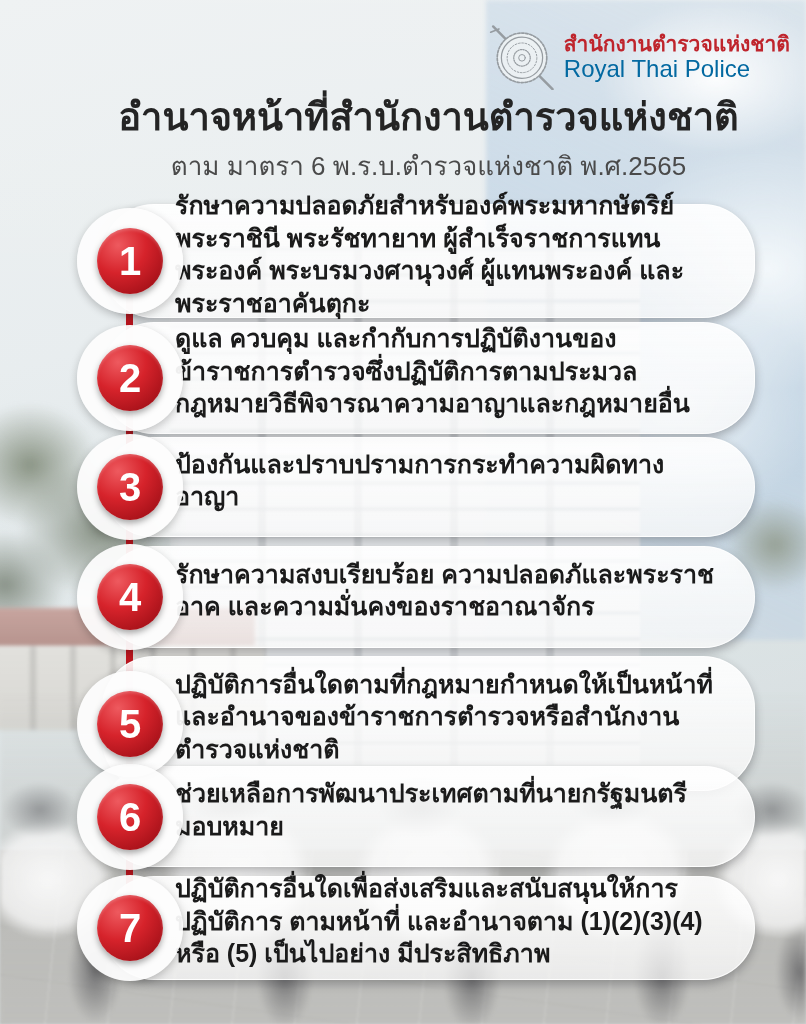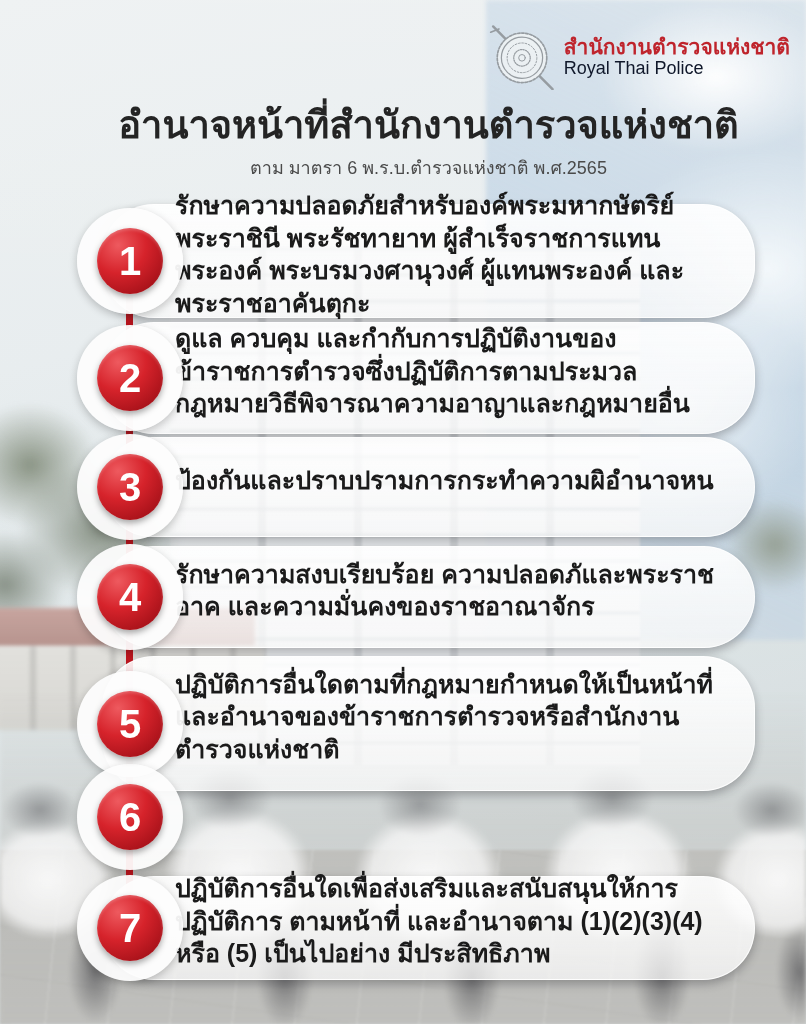--- a/index.html
+++ b/index.html
@@ -66,26 +66,26 @@
       linear-gradient(180deg, rgba(190,192,190,0) 0%, rgba(176,177,173,0.45) 38%, rgba(161,161,157,0.62) 100%);
   }
   .bg-veil { inset:0;
     background:linear-gradient(180deg, rgba(255,255,255,0.25), rgba(255,255,255,0.12) 45%, rgba(255,255,255,0.26)); }
 
   
   .brand { position:absolute; top:24px; right:16px; z-index:6;
     display:flex; align-items:center; gap:9px; }
   .brand svg { display:block; }
   .brand-th { color:var(--brand_red,#bf242c); font-weight:700; font-size:21px; line-height:1.1; }
-  .brand-en { color:#0f172a; font-weight:500; font-size:18px; line-height:1.15; }
-
-  
-  .headline { position:absolute; left:102px; width:653px; top:104px; z-index:6; text-align:center; }
+  .brand-en { color:#0369a1; font-weight:500; font-size:24px; line-height:1.15; }
+
+  
+  .headline { position:absolute; left:102px; width:653px; top:96px; z-index:6; text-align:center; }
   .title { margin:0; color:var(--title_text,#242424); font-size:38px; font-weight:800; line-height:1.15; }
-  .subtitle { margin-top:5px; color:var(--subtitle_text,#4a4a4a); font-size:18px; font-weight:500;text-align:center; }
+  .subtitle { margin-top:5px; color:var(--subtitle_text,#4a4a4a); font-size:26px; font-weight:500;text-align:center; }
 
   
   .timeline-line { position:absolute; left:126px; top:256px; width:7px; height:678px;
     background:var(--accent_red,#c2161f); border-radius:4px; z-index:1; }
 
   .row { position:absolute; left:0; width:100%; }
   .card { position:absolute; left:102px; right:51px; top:0; bottom:0; z-index:2;
     border-radius:52px;
     background:linear-gradient(180deg, rgba(255,255,255,0.90), rgba(250,250,250,0.74));
     border:1px solid rgba(255,255,255,0.85);
@@ -165,21 +165,21 @@
         <p>ดูแล ควบคุม และกำกับการปฏิบัติงานของข้าราชการตำรวจซึ่งปฏิบัติการตามประมวลกฎหมายวิธีพิจารณาความอาญาและกฎหมายอื่น</p>
       </div>
     <div class="disc"></div>
     <div class="badge">
         <span>2</span>
       </div>
   </section>
 
   <section class="row" style="top:437px;height:100px;">
     <div class="card">
-        <p>ป้องกันและปราบปรามการกระทำความผิอำนาจหน</p>
+        <p>ป้องกันและปราบปรามการกระทำความผิดทางอาญา</p>
       </div>
     <div class="disc"></div>
     <div class="badge">
         <span>3</span>
       </div>
   </section>
 
   <section class="row" style="top:546px;height:102px;">
     <div class="card">
         <p>รักษาความสงบเรียบร้อย ความปลอดภัและพระราชอาค และความมั่นคงของราชอาณาจักร</p>
@@ -194,20 +194,23 @@
     <div class="card">
         <p>ปฏิบัติการอื่นใดตามที่กฎหมายกำหนดให้เป็นหน้าที่ และอำนาจของข้าราชการตำรวจหรือสำนักงานตำรวจแห่งชาติ</p>
       </div>
     <div class="disc"></div>
     <div class="badge">
         <span>5</span>
       </div>
   </section>
 
   <section class="row" style="top:766px;height:101px;">
+    <div class="card">
+        <p>ช่วยเหลือการพัฒนาประเทศตามที่นายกรัฐมนตรีมอบหมาย</p>
+      </div>
     <div class="disc"></div>
     <div class="badge">
         <span>6</span>
       </div>
   </section>
 
   <section class="row" style="top:876px;height:104px;">
     <div class="card">
         <p>ปฏิบัติการอื่นใดเพื่อส่งเสริมและสนับสนุนให้การปฏิบัติการ ตามหน้าที่ และอำนาจตาม (1)(2)(3)(4) หรือ (5) เป็นไปอย่าง มีประสิทธิภาพ</p>
       </div>

